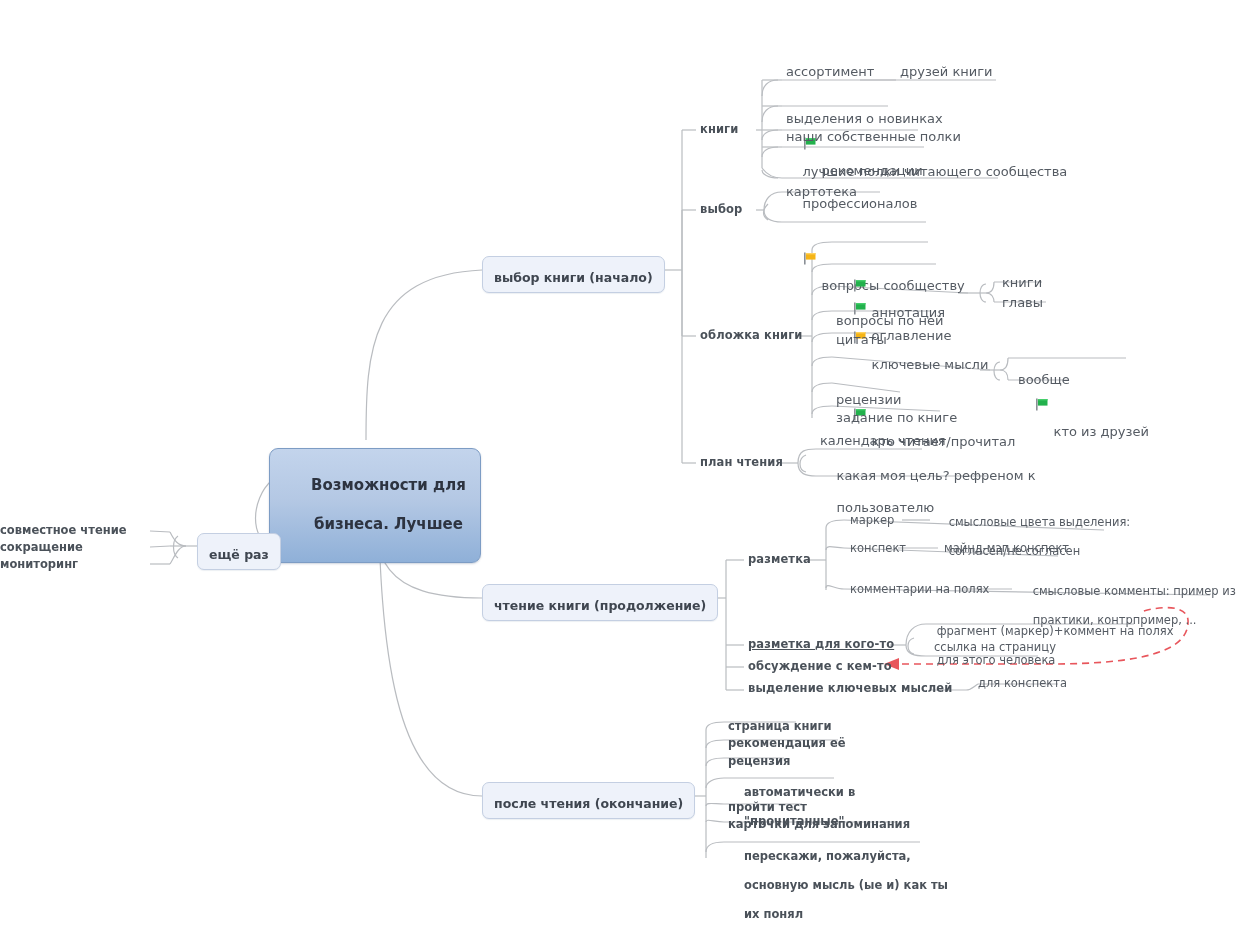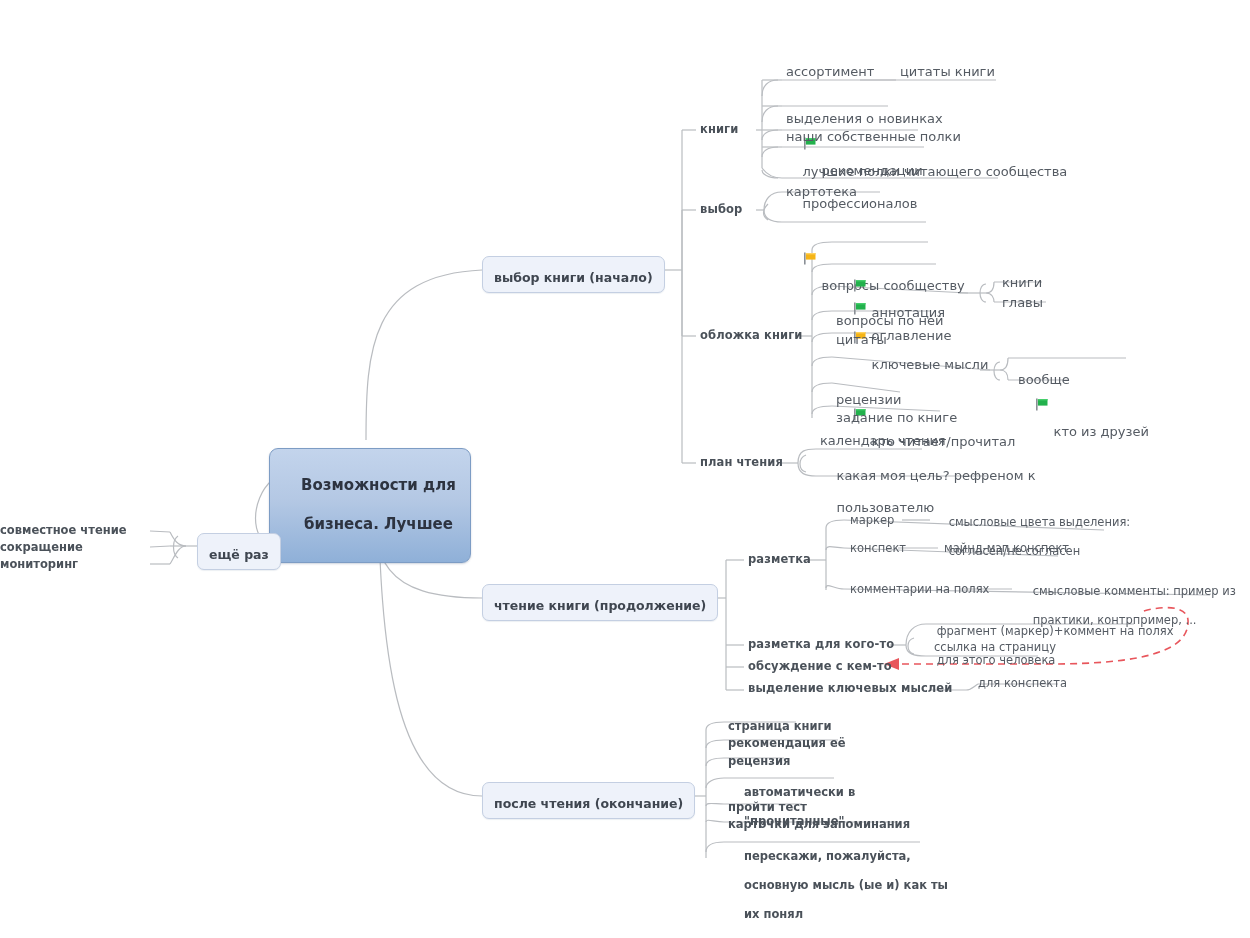--- a/index.html
+++ b/index.html
@@ -29,21 +29,21 @@
     line-height: 1.18;
   }
   
   .root {
     background: linear-gradient(to bottom, #c3d4ec 0%, #b4c8e4 45%, #8fb0d8 100%);
     border: 1px solid #7d9cc4;
     border-radius: 9px;
     color: #2d3340;
     font-weight: bold;
     font-size: 15px;
-    padding: 8px 14px 9px 10px;
+    padding: 8px 14px 9px 20px;
     text-align: center;
     box-shadow: 0 1px 2px rgba(90,110,140,0.30);
     line-height: 1.28;
   }
   
   .branch {
     background: #eef2fa;
     border: 1px solid #c4cfe2;
     border-radius: 7px;
     color: #3f4650;
@@ -271,21 +271,21 @@
   <div class="node lvl2" style="left:700px; top:123px;">книги</div>
 
   <div class="node lvl2" style="left:700px; top:203px;">выбор</div>
 
   <div class="node lvl2" style="left:700px; top:329px;">обложка книги</div>
 
   <div class="node lvl2" style="left:700px; top:456px;">план чтения</div>
 
   <div class="node leaf" style="left:786px; top:64px;">ассортимент</div>
 
-  <div class="node leaf" style="left:900px; top:64px;">цитаты книги</div>
+  <div class="node leaf" style="left:900px; top:64px;">друзей книги</div>
 
   <div class="node leaf" style="left:786px; top:91px;">
     <span class="flag">
       <svg width="14" height="13" viewBox="0 0 14 13">
         <rect x="1" y="0.5" width="1.6" height="12" fill="#8a8f96"></rect>
         <path d="M2.9 1 L12.5 1 L12.5 7.6 L2.9 7.6 Z" fill="#22b14c"></path>
         <path d="M2.9 1 L12.5 1 L12.5 2.4 L2.9 2.4 Z" fill="#45cf6b"></path>
       </svg>
     </span><span>рекомендации</span>
   </div>
@@ -377,21 +377,21 @@
 
   <div class="node leaf" style="left:820px; top:433px;">календарь чтения</div>
 
   <div class="node leaf" style="left:820px; top:452px; line-height:1.24;">
     <span>какая моя цель? рефреном к</span><br>
     <span>пользователю</span>
   </div>
 
   <div class="node lvl2" style="left:748px; top:553px;">разметка</div>
 
-  <div class="node lvl2" style="left:748px; top:638px;">разметка для кого-то</div>
+  <div class="node lvl2" style="left:748px; top:638px;text-decoration:underline;">разметка для кого-то</div>
 
   <div class="node lvl2" style="left:748px; top:660px;">обсуждение с кем-то</div>
 
   <div class="node lvl2" style="left:748px; top:682px;">выделение ключевых мыслей</div>
 
   <div class="node leaf small" style="left:850px; top:514px;">маркер</div>
 
   <div class="node leaf small" style="left:934px; top:501px; line-height:1.26;">
     <span>смысловые цвета выделения:</span><br>
     <span>согласен/не согласен</span>

